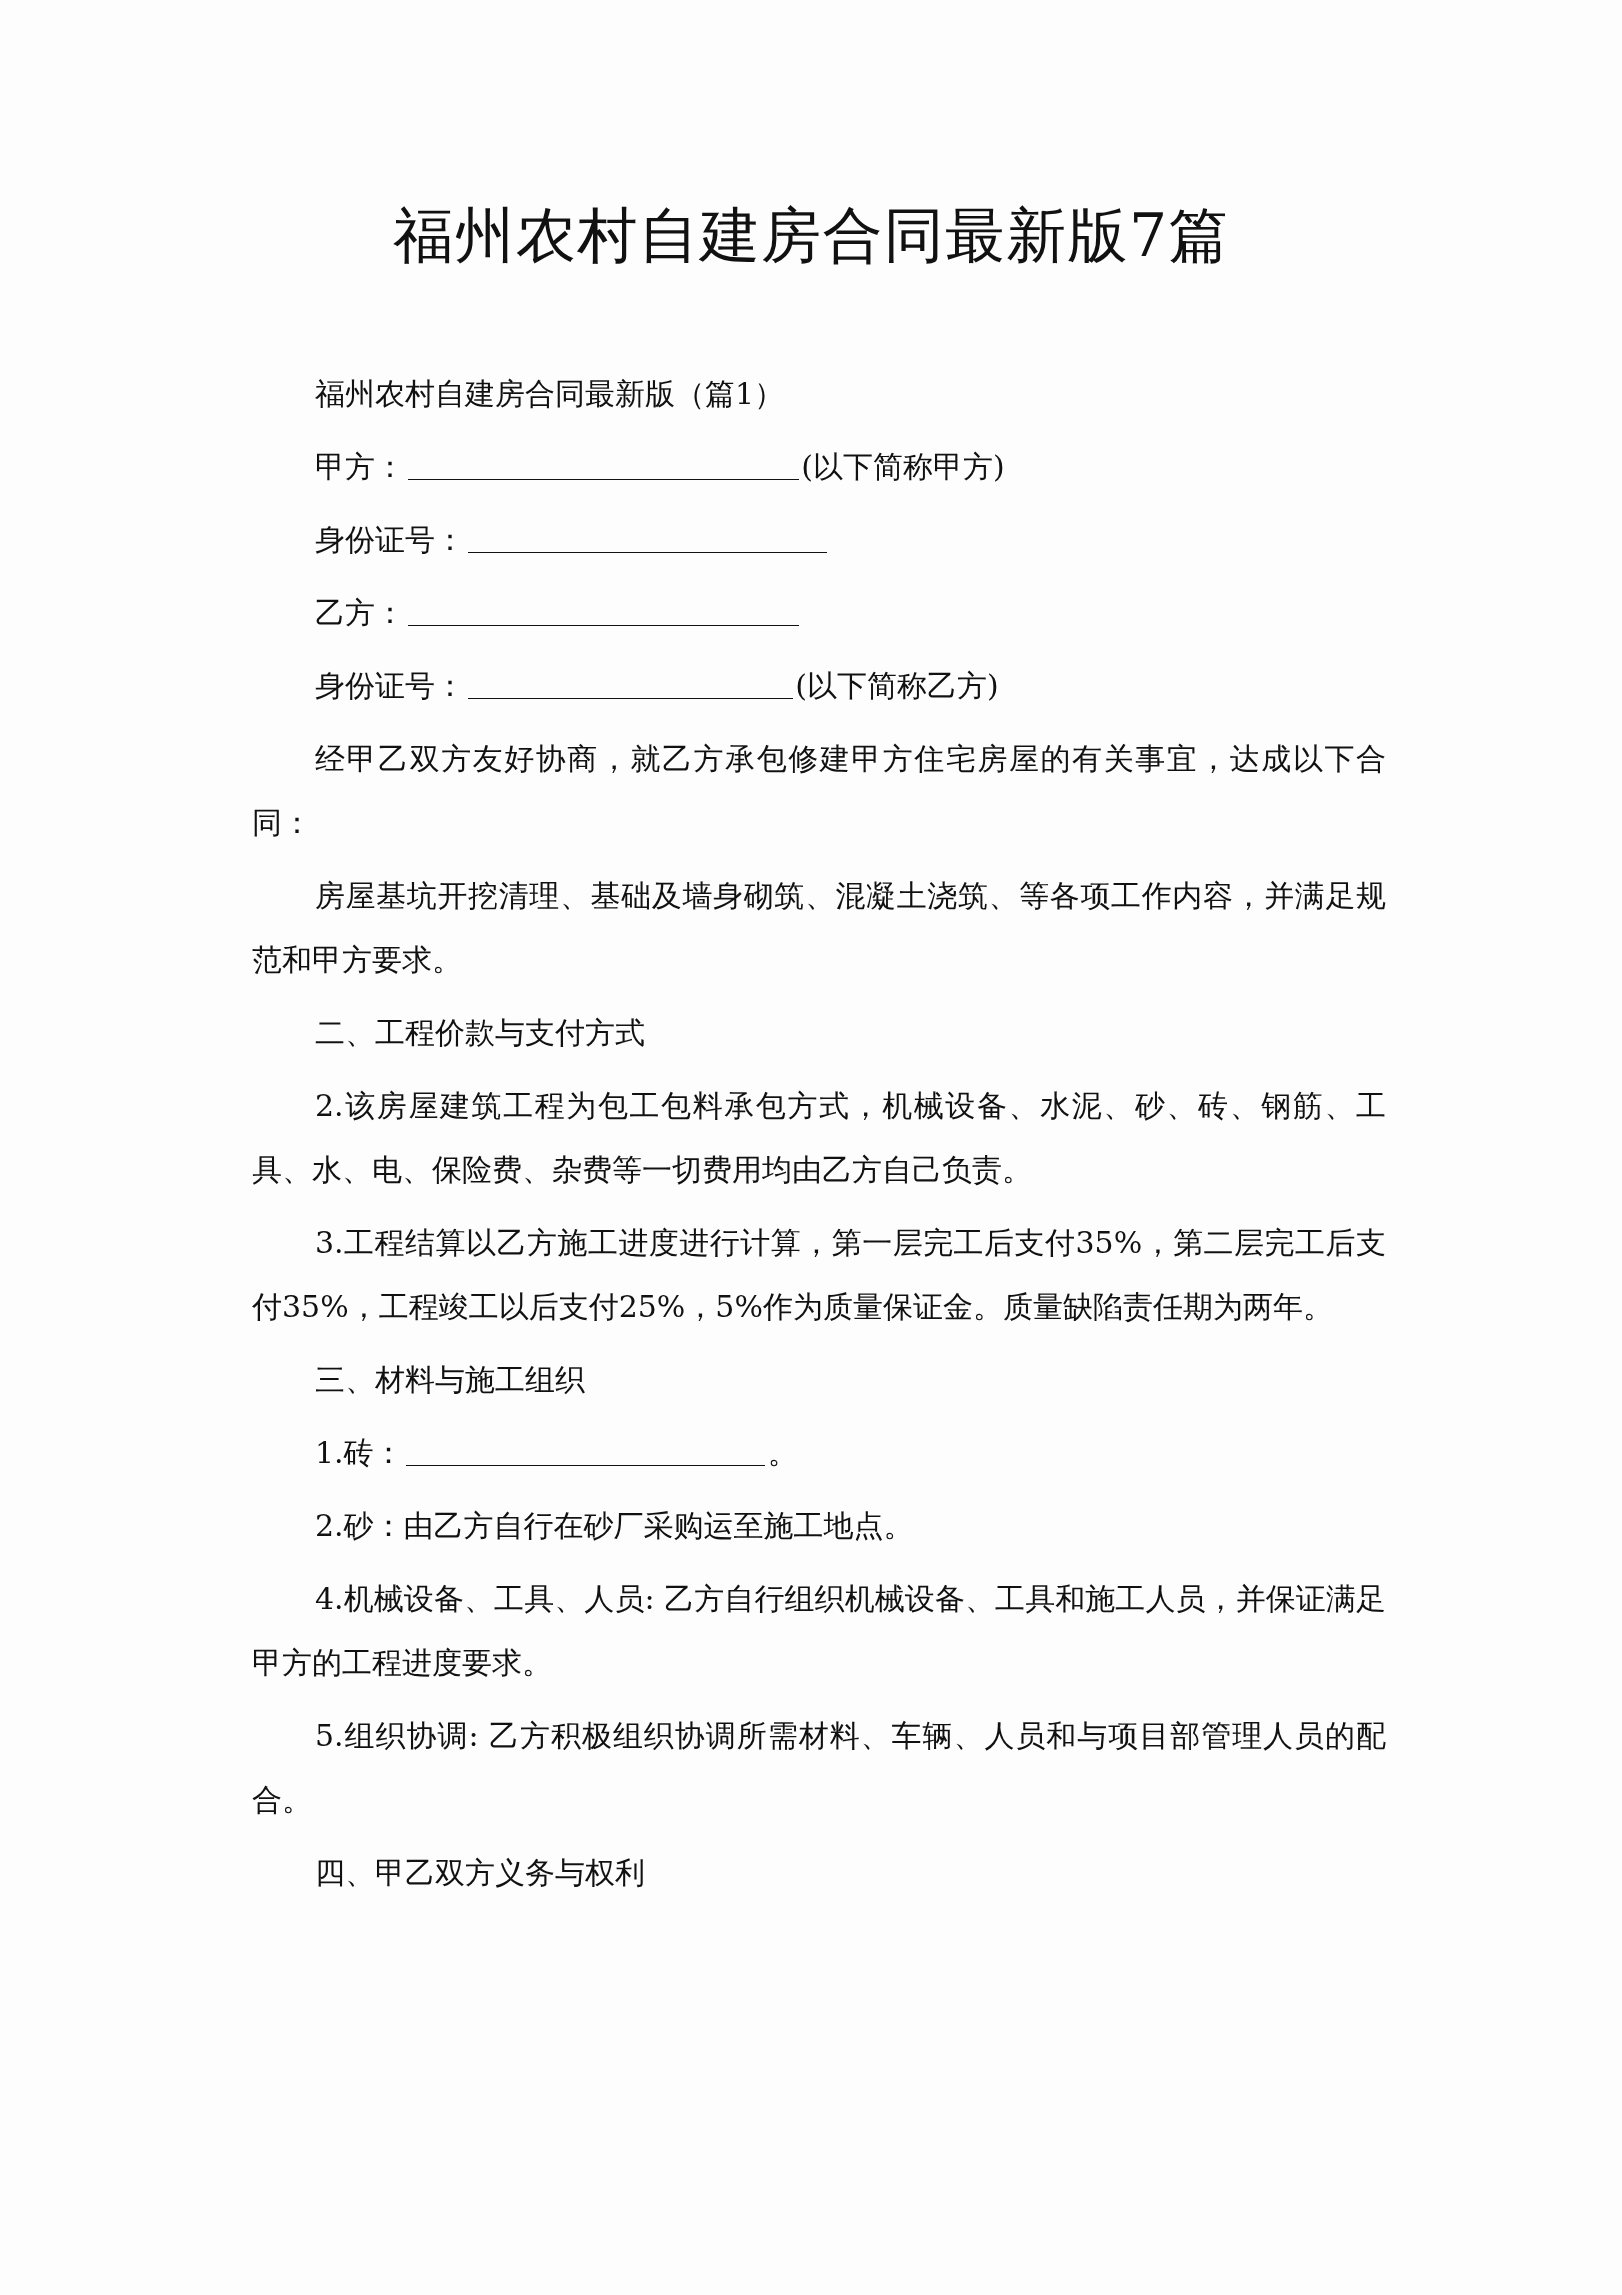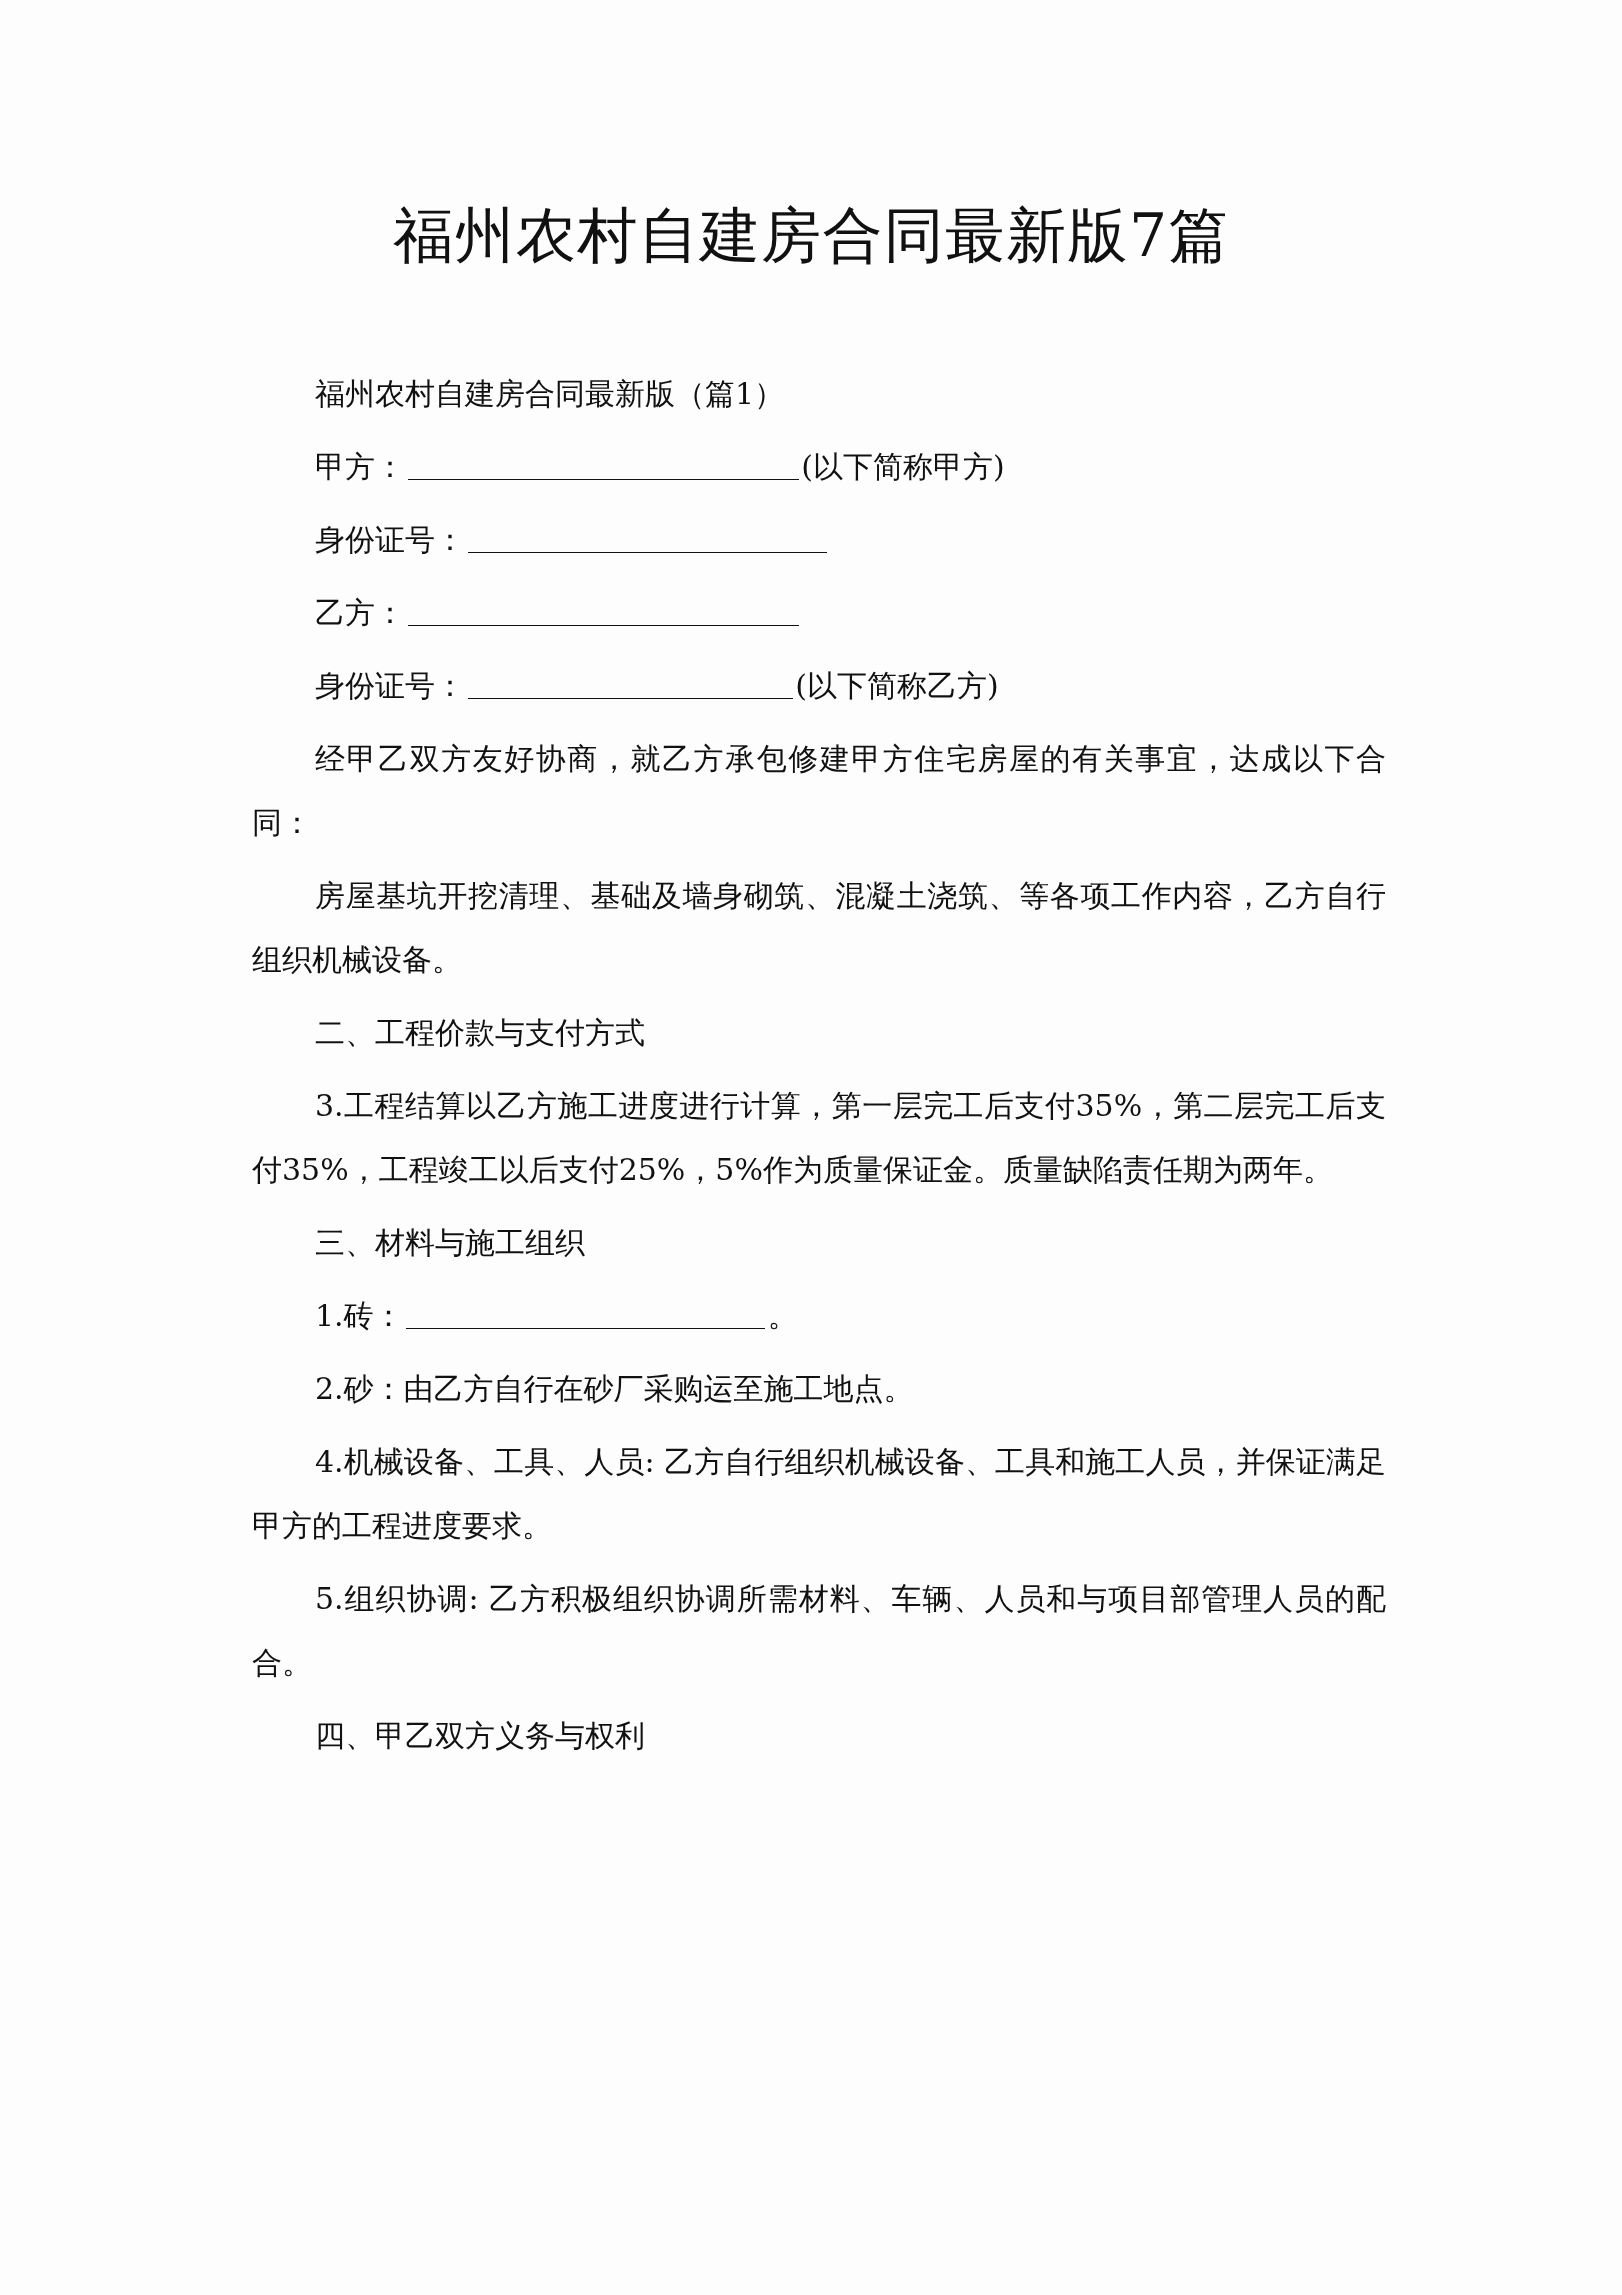--- a/index.html
+++ b/index.html
@@ -79,23 +79,24 @@
     <p class="p">
       <span>乙方：</span><span class="blank w-600"></span>
     </p>
 
     <p class="p">
       <span>身份证号：</span><span class="blank w-500"></span><span>(以下简称乙方)</span>
     </p>
 
     <p class="p">经甲乙双方友好协商，就乙方承包修建甲方住宅房屋的有关事宜，达成以下合同：</p>
 
-    <p class="p">房屋基坑开挖清理、基础及墙身砌筑、混凝土浇筑、等各项工作内容，乙方自行组织机械设备。</p>
+    <p class="p">房屋基坑开挖清理、基础及墙身砌筑、混凝土浇筑、等各项工作内容，并满足规范和甲方要求。</p>
 
     <p class="p">二、工程价款与支付方式</p>
+    <p class="p">2.该房屋建筑工程为包工包料承包方式，机械设备、水泥、砂、砖、钢筋、工具、水、电、保险费、杂费等一切费用均由乙方自己负责。</p>
     <p class="p">3.工程结算以乙方施工进度进行计算，第一层完工后支付35%，第二层完工后支付35%，工程竣工以后支付25%，5%作为质量保证金。质量缺陷责任期为两年。</p>
 
     <p class="p">三、材料与施工组织</p>
     <p class="p">
       <span>1.砖：</span><span class="blank w-550"></span><span>。</span>
     </p>
     <p class="p">2.砂：由乙方自行在砂厂采购运至施工地点。</p>
     <p class="p">4.机械设备、工具、人员: 乙方自行组织机械设备、工具和施工人员，并保证满足甲方的工程进度要求。</p>
     <p class="p">5.组织协调: 乙方积极组织协调所需材料、车辆、人员和与项目部管理人员的配合。</p>
 

